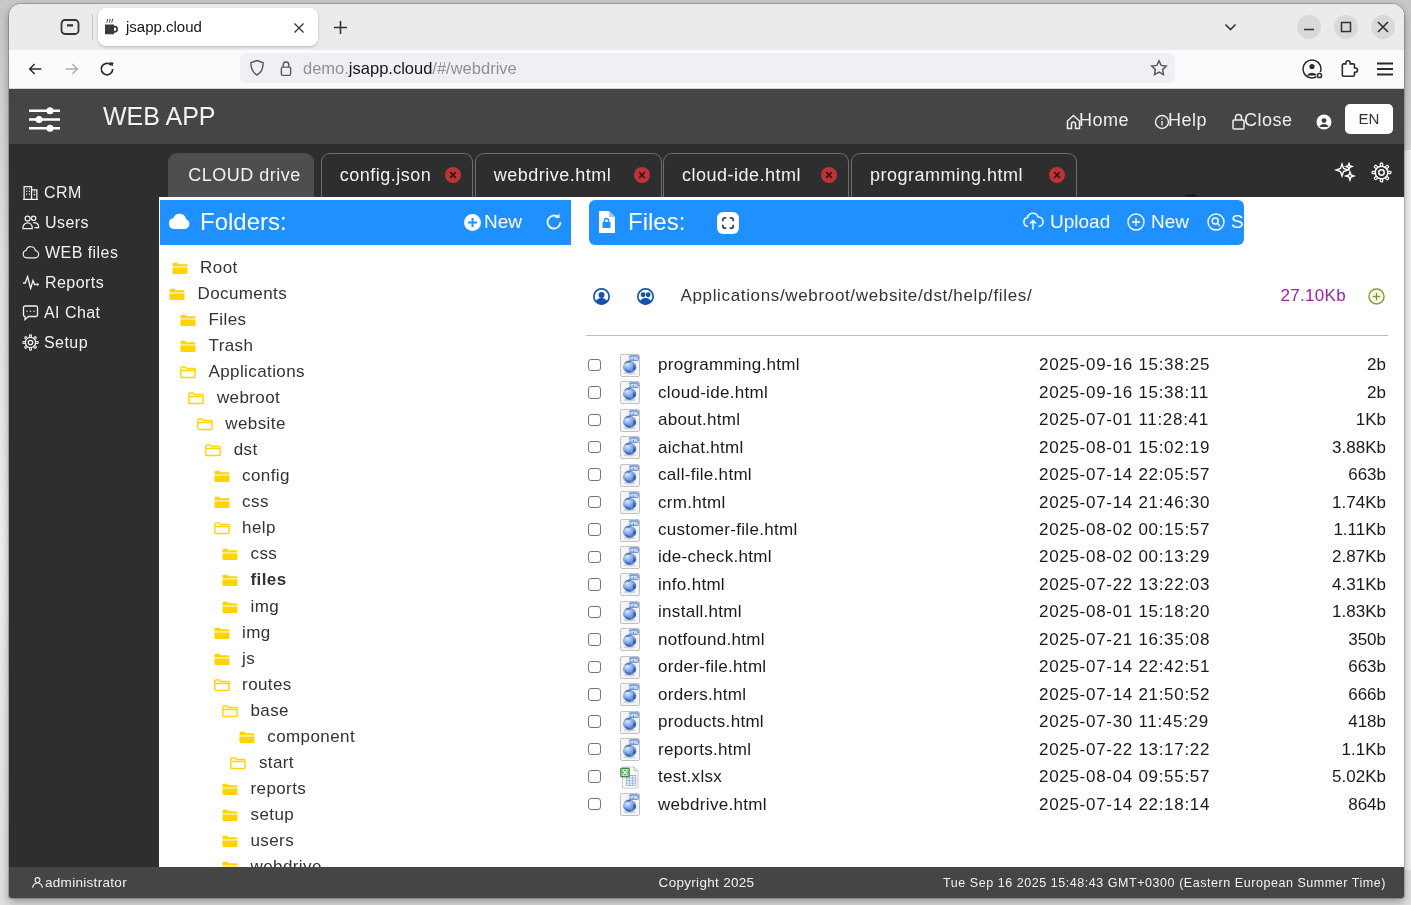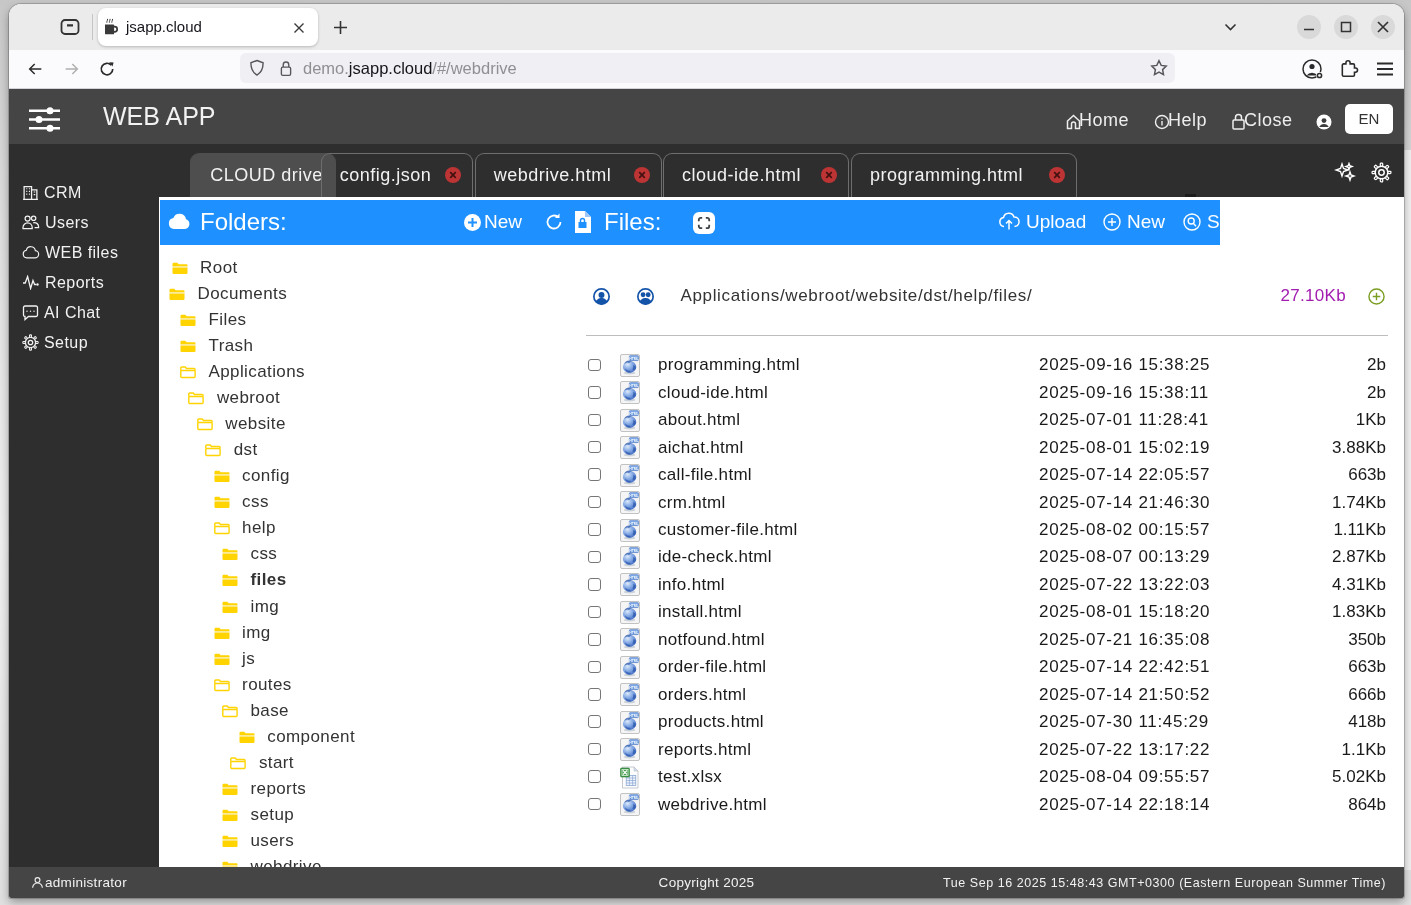--- a/index.html
+++ b/index.html
@@ -29,21 +29,21 @@
   .atab { position:absolute; top:8.5px; height:44.5px; border-radius:9px 9px 0 0; color:#f2f2f2; font-size:18px; letter-spacing:0.5px;
           display:flex; align-items:center; justify-content:space-between; padding:0 11px 0 18px; border:1px solid #6e6e6e; border-bottom:none; }
   .atab.on { background:#4e4e4e; border-color:#4e4e4e; }
   .xc { flex:0 0 16px; }
   #notch { position:absolute; left:1176px; top:105px; width:11px; height:5px; background:#1d1d1d; }
   #content { position:absolute; left:150px; top:108px; width:1245px; height:669.8px; background:#fff; overflow:hidden; }
   #foot { position:absolute; left:0; top:777.8px; width:1395px; height:31.2px; background:#454545; color:#f2f2f2; font-size:13.5px; letter-spacing:0.3px; }
   
   .phead { position:absolute; top:3px; height:44.5px; background:#1E90FF; color:#fff; display:flex; align-items:center; }
   #fhead { left:1px; width:411px; }
-  #fihead { left:406px; width:655px; }
+  #fihead { left:430px; width:655px;border-radius:6px; }
   .phead .big { font-size:24px; }
   .phead .act { font-size:19px; }
   
   #tree { position:absolute; left:0; top:58.3px; width:412px; height:611.5px; overflow:hidden; }
   .trow { height:26.03px; display:flex; align-items:center; font-size:17px; color:#333; }
   .trow .lbl { margin-left:12.5px; letter-spacing:0.4px; }
   .trow.b .lbl { font-weight:bold; }
   
   #pathrow { position:absolute; left:417px; top:87px; width:827px; height:32px; }
   #hr1 { position:absolute; left:427px; top:137.5px; width:802px; height:1.5px; background:#bdbdbd; }
@@ -215,21 +215,21 @@
             <rect x="10.6" y="1.2" width="2.8" height="3.4" rx="1" fill="#2e2e2e" stroke="#f2f2f2" stroke-width="1.5" transform="rotate(135 12 12)"></rect>
             <rect x="10.6" y="1.2" width="2.8" height="3.4" rx="1" fill="#2e2e2e" stroke="#f2f2f2" stroke-width="1.5" transform="rotate(180 12 12)"></rect>
             <rect x="10.6" y="1.2" width="2.8" height="3.4" rx="1" fill="#2e2e2e" stroke="#f2f2f2" stroke-width="1.5" transform="rotate(225 12 12)"></rect>
             <rect x="10.6" y="1.2" width="2.8" height="3.4" rx="1" fill="#2e2e2e" stroke="#f2f2f2" stroke-width="1.5" transform="rotate(270 12 12)"></rect>
             <rect x="10.6" y="1.2" width="2.8" height="3.4" rx="1" fill="#2e2e2e" stroke="#f2f2f2" stroke-width="1.5" transform="rotate(315 12 12)"></rect>
           </svg>
           <span>Setup</span>
         </div>
       </div>
     <div id="atabs">
-      <div class="atab on" style="left:31px;width:146px;justify-content:center">CLOUD drive</div>
+      <div class="atab on" style="left:9px;width:146px;justify-content:center">CLOUD drive</div>
       <div class="atab" style="left:161.7px;width:152px">config.json <svg class="xc" width="16" height="16" viewBox="0 0 16 16">
             <circle cx="8" cy="8" r="8" fill="#bd3434"></circle>
             <path d="M5.2 5.2 l5.6 5.6 M10.8 5.2 l-5.6 5.6" stroke="#441111" stroke-width="1.7"></path>
           </svg></div>
       <div class="atab" style="left:315.7px;width:187.5px">webdrive.html <svg class="xc" width="16" height="16" viewBox="0 0 16 16">
             <circle cx="8" cy="8" r="8" fill="#bd3434"></circle>
             <path d="M5.2 5.2 l5.6 5.6 M10.8 5.2 l-5.6 5.6" stroke="#441111" stroke-width="1.7"></path>
           </svg></div>
       <div class="atab" style="left:504px;width:186px">cloud-ide.html <svg class="xc" width="16" height="16" viewBox="0 0 16 16">
             <circle cx="8" cy="8" r="8" fill="#bd3434"></circle>
@@ -703,21 +703,21 @@
                 </linearGradient>
 </defs>
 <rect x="0.5" y="0.5" width="19" height="22" rx="1.5" fill="#f5f5f5" stroke="#c2c2c2"></rect>
 <ellipse cx="9.6" cy="18.9" rx="5.6" ry="1.7" fill="#aab4c2" opacity="0.55"></ellipse>
 <ellipse cx="9.6" cy="12.9" rx="6.7" ry="5.9" fill="url(#gg)"></ellipse>
 <path d="M4.2 10.2 q2.2 -2.6 5 -1.2 q1.4 -2 3.4 -1.2 q-3.4 -2.2 -6.4 -0.6 q-1.6 1.2 -2 3z M5.2 14.2 q1.8 2.8 4.6 2.6 q.4 1.4 2.2 1.2 q-3.2 1.4 -5.6 -.6 q-1.2 -1.4 -1.2 -3.2z M13.2 11 q1.8 .4 2.6 1.8 q.2 1.8 -1 3 q-1.4 .4 -2.2 -.4 q1-2.2 .6 -4.4z" fill="#2a55a8" opacity="0.7"></path>
 <rect x="9.3" y="1.6" width="9.2" height="5" rx="1" fill="url(#bn)" stroke="#3f6cc0" stroke-width="0.5"></rect>
 <text x="13.9" y="5.5" font-size="3.4" font-weight="bold" fill="#fff" text-anchor="middle" font-family="Liberation Sans">HTML</text>
 </svg>
             <span class="nm">ide-check.html</span>
-            <span class="dt">2025-08-07 00:13:29</span>
+            <span class="dt">2025-08-02 00:13:29</span>
             <span class="sz">2.87Kb</span>
           </div>
           <div class="frow">
             <span class="cb"></span>
             <svg class="ic" width="20" height="23" viewBox="0 0 20 23">
 <defs>
 <radialGradient id="gg" cx="0.35" cy="0.3" r="0.8">
                   <stop offset="0" stop-color="#dce9f9"></stop>
                   <stop offset="0.4" stop-color="#8fb2e8"></stop>
                   <stop offset="1" stop-color="#3a66c4"></stop>

